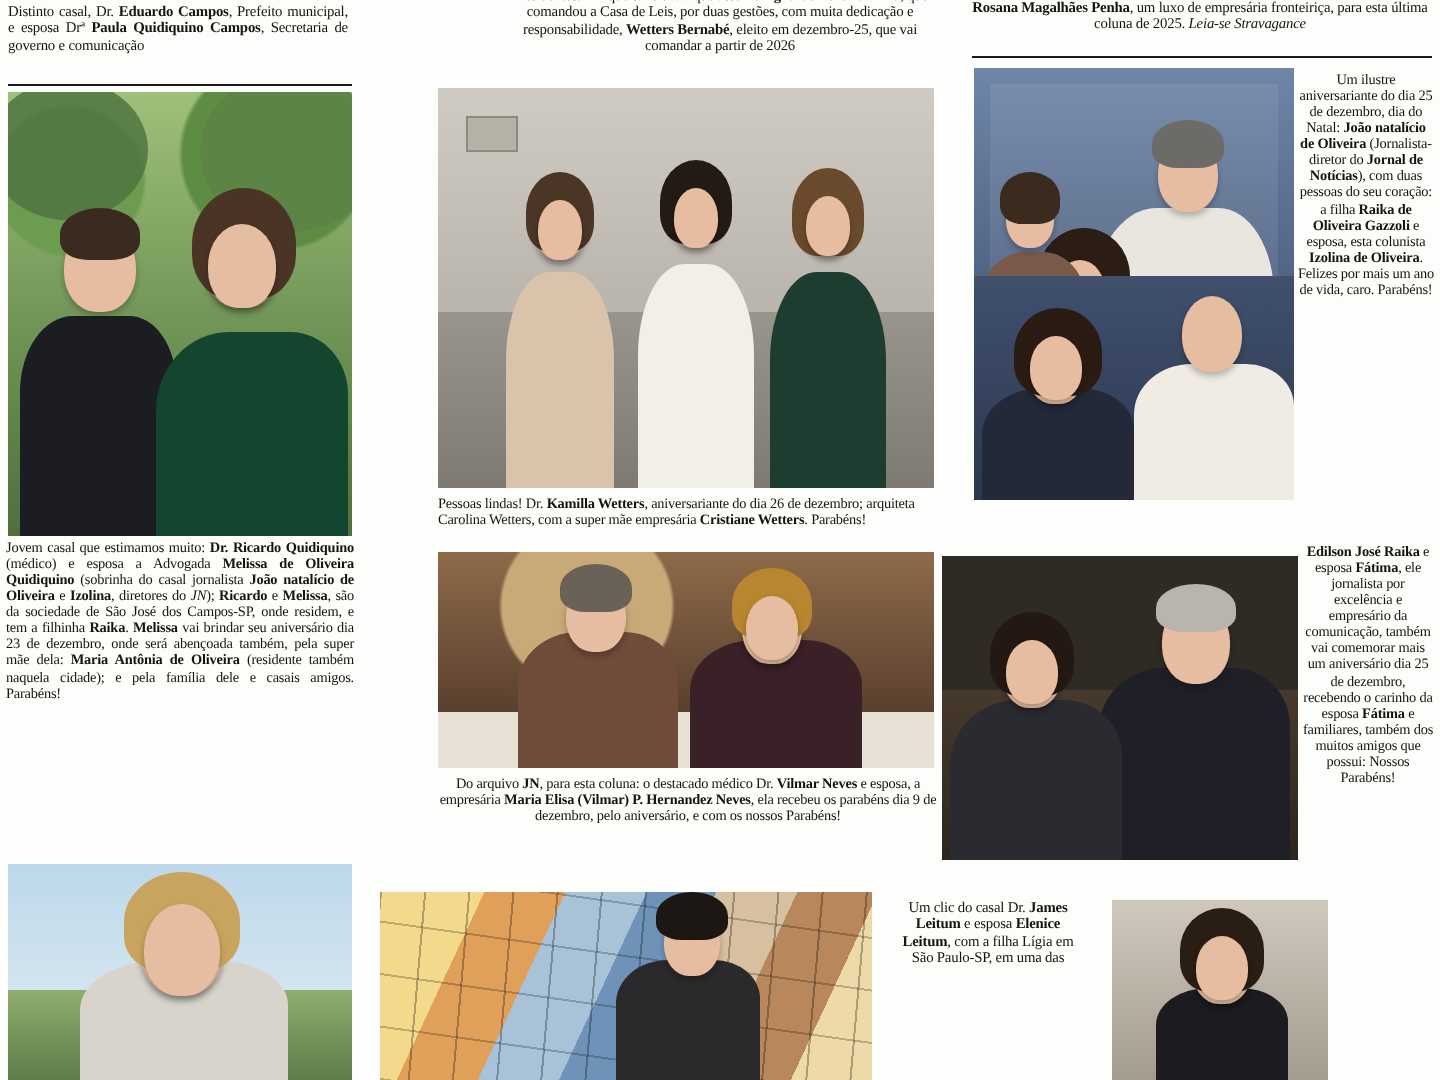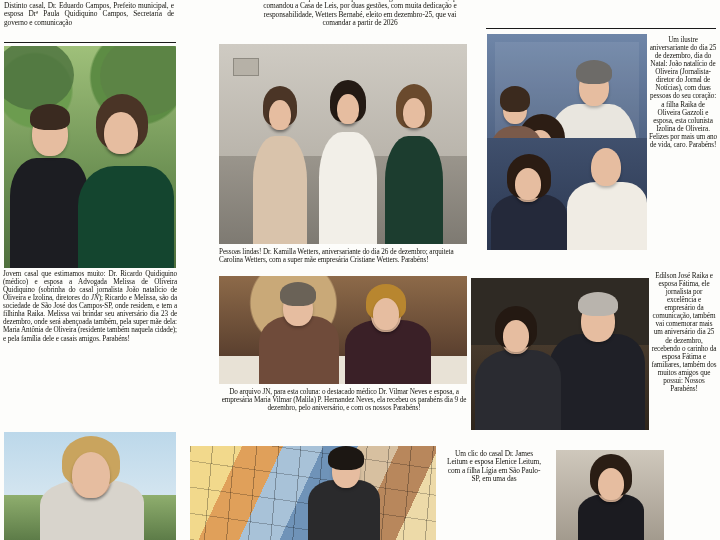--- a/index.html
+++ b/index.html
@@ -18,21 +18,21 @@
 
   
   .txt {
     position: absolute;
     font-family: "Liberation Serif", serif;
     color: #15140f;
     text-align: justify;
     line-height: 1.12;
     letter-spacing: -0.1px;
   }
-  .txt b { font-weight: normal; }
+  .txt b { font-weight: bold; }
   .txt i { font-style: italic; }
   .center { text-align: center; }
 
   
   .photo {
     position: absolute;
     overflow: hidden;
     background: #c8c4bd;
   }
   .photo .ph-inner { position: absolute; inset: 0; }
@@ -99,20 +99,23 @@
 <div class="page">
 
   <div class="txt" style="left:4px; top:2px; width:170px; font-size:7.4px;">
     <span>Distinto casal, Dr. <b>Eduardo Campos</b>, Prefeito municipal, e esposa Drª <b>Paula Quidiquino Campos</b>, Secretaria de governo e comunicação</span>
   </div>
 
   <div class="txt center" style="left:254px; top:-6px; width:212px; font-size:7.4px;">
     <span>Presidentes. Em que sai e entra que assume <b>Agnaldo Pereira Lima</b>, que comandou a Casa de Leis, por duas gestões, com muita dedicação e responsabilidade, <b>Wetters Bernabé</b>, eleito em dezembro-25, que vai comandar a partir de 2026</span>
   </div>
 
+  <div class="txt center" style="left:484px; top:0px; width:232px; font-size:7.4px;">
+    <span><b>Rosana Magalhães Penha</b>, um luxo de empresária fronteiriça, para esta última coluna de 2025. <i>Leia-se Stravagance</i></span>
+  </div>
 
   <div class="hr" style="left:4px; top:42px; width:172px;"></div>
   <div class="hr" style="left:486px; top:28px; width:230px;"></div>
 
   <div class="photo" style="left:4px; top:46px; width:172px; height:222px;">
     <div class="ph-inner garden"></div>
 
     <div style="position:absolute;left:-10px;top:-6px;width:80px;height:70px;border-radius:50%;background:#4f7440;opacity:.85;"></div>
     <div style="position:absolute;right:-14px;top:-10px;width:90px;height:80px;border-radius:50%;background:#5c8246;opacity:.8;"></div>
     <div style="position:absolute;left:20px;bottom:-20px;width:150px;height:70px;border-radius:50% 50% 0 0;background:#3f5c34;opacity:.5;"></div>
@@ -189,21 +192,21 @@
     <div class="face" style="left:64px; top:14px; width:30px; height:36px;"></div>
     <div class="hair" style="left:61px; top:6px; width:36px; height:24px; background:#6a6257;"></div>
 
     <div class="body" style="left:126px; top:44px; width:86px; height:66px; background:#3a2027; border-radius:38% 34% 0 0;"></div>
     <div class="face" style="left:152px; top:18px; width:30px; height:38px;"></div>
     <div class="hair" style="left:147px; top:8px; width:40px; height:36px; background:#b8862f;"></div>
     <div class="face" style="left:154px; top:22px; width:26px; height:32px;"></div>
   </div>
 
   <div class="txt center" style="left:219px; top:388px; width:250px; font-size:7.2px;">
-    <span>Do arquivo <b>JN</b>, para esta coluna: o destacado médico Dr. <b>Vilmar Neves</b> e esposa, a empresária <b>Maria Vilmar (Malila) P. Hernandez Neves</b>, ela recebeu os parabéns dia 9 de dezembro, pelo aniversário, e com os nossos Parabéns!</span>
+    <span>Do arquivo <b>JN</b>, para esta coluna: o destacado médico Dr. <b>Vilmar Neves</b> e esposa, a empresária <b>Maria Elisa (Vilmar) P. Hernandez Neves</b>, ela recebeu os parabéns dia 9 de dezembro, pelo aniversário, e com os nossos Parabéns!</span>
   </div>
 
   <div class="photo" style="left:487px; top:138px; width:160px; height:112px;">
     <div class="ph-inner" style="background:linear-gradient(#40506d,#2b3750);"></div>
     <div class="body" style="left:80px; top:44px; width:80px; height:70px; background:#f0ece4; border-radius:36% 30% 0 0;"></div>
     <div class="face" style="left:104px; top:10px; width:30px; height:38px;"></div>
     <div class="body" style="left:4px; top:56px; width:76px; height:58px; background:#24293a; border-radius:40% 36% 0 0;"></div>
     <div class="face" style="left:26px; top:26px; width:30px; height:38px;"></div>
     <div class="hair" style="left:20px; top:16px; width:44px; height:44px; background:#2b1c13;"></div>
     <div class="face" style="left:28px; top:30px; width:26px; height:32px;"></div>

